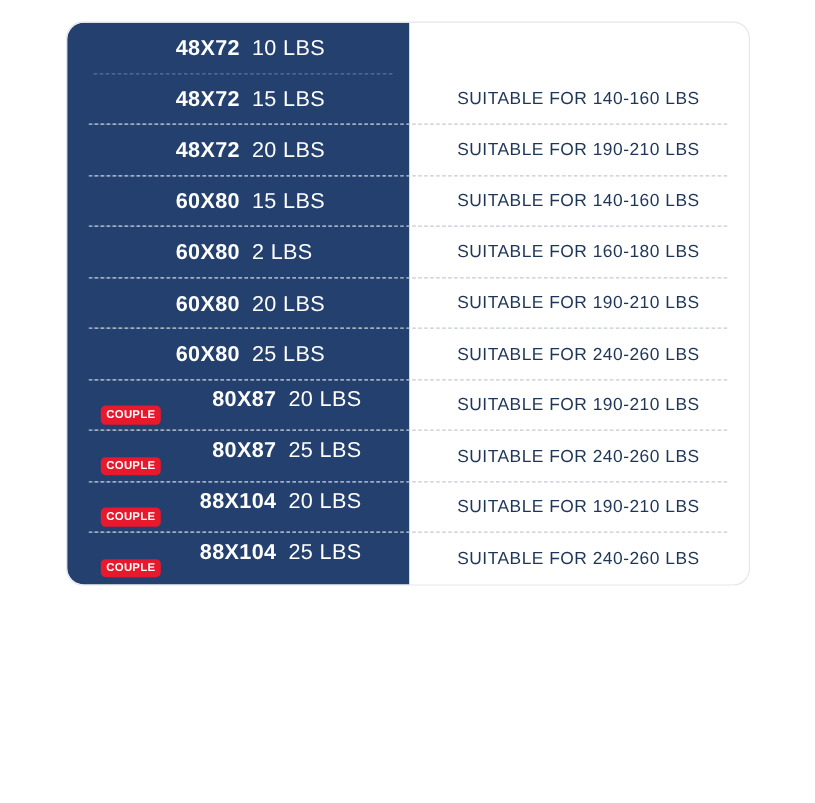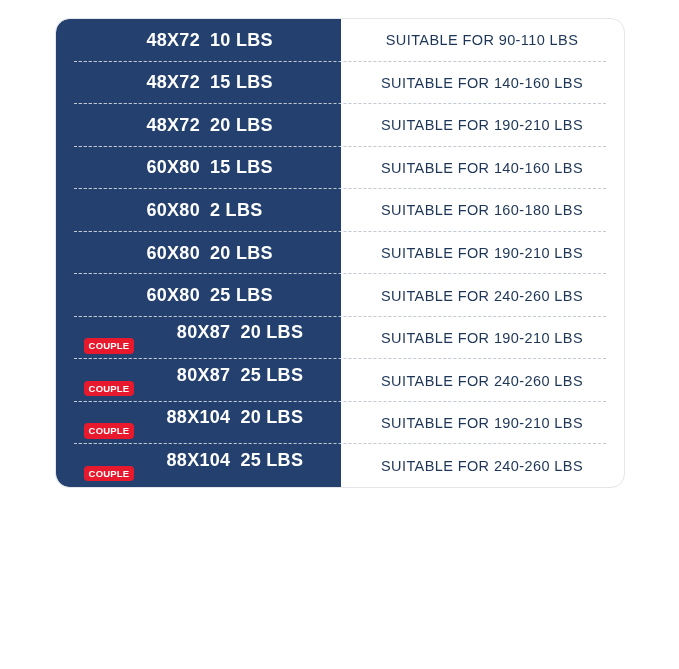--- a/index.html
+++ b/index.html
@@ -117,21 +117,21 @@
   }
   .size {
     font-size: 18px;
     font-weight: bold;
     letter-spacing: 0.3px;
     min-width: 86px;
     text-align: right;
   }
   .weight {
     font-size: 18px;
-    font-weight: bold;
+    font-weight: normal;
     letter-spacing: 0.3px;
     min-width: 72px;
     text-align: left;
   }
   .divider-left {
     position: absolute;
     left: 22px;
     right: 14px;
     bottom: 0;
     height: 0;
@@ -169,24 +169,20 @@
         <div class="row">
           <div class="cell-left">
             <div class="cell-left-inner">
               <div class="sizewrap">
                 <span class="size">48X72</span>
                 <span class="weight">10 LBS</span>
               </div>
               <div class="divider-left"></div>
             </div>
           </div>
-          <div class="cell-right">
-            <span>SUITABLE FOR 90-110 LBS</span>
-            <div class="divider-right"></div>
-          </div>
         </div>
         <div class="row">
           <div class="cell-left">
             <div class="cell-left-inner">
               <div class="sizewrap">
                 <span class="size">48X72</span>
                 <span class="weight">15 LBS</span>
               </div>
               <div class="divider-left"></div>
             </div>

